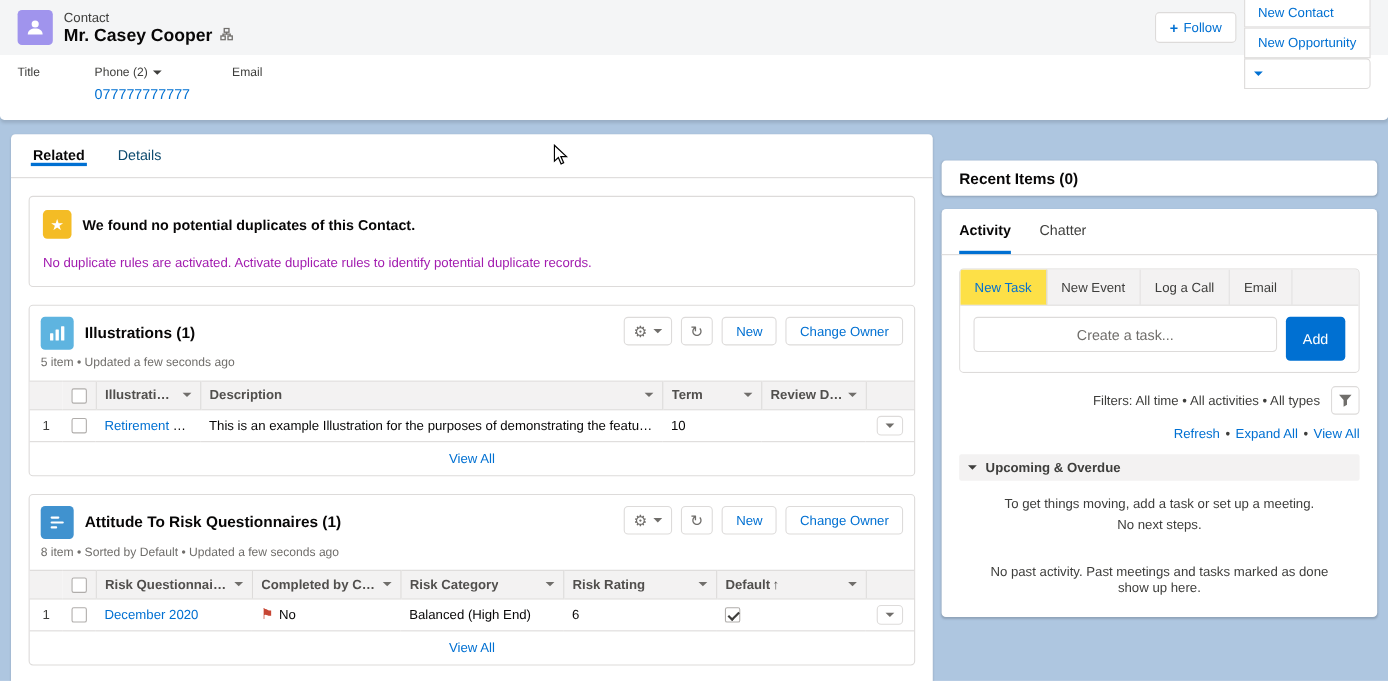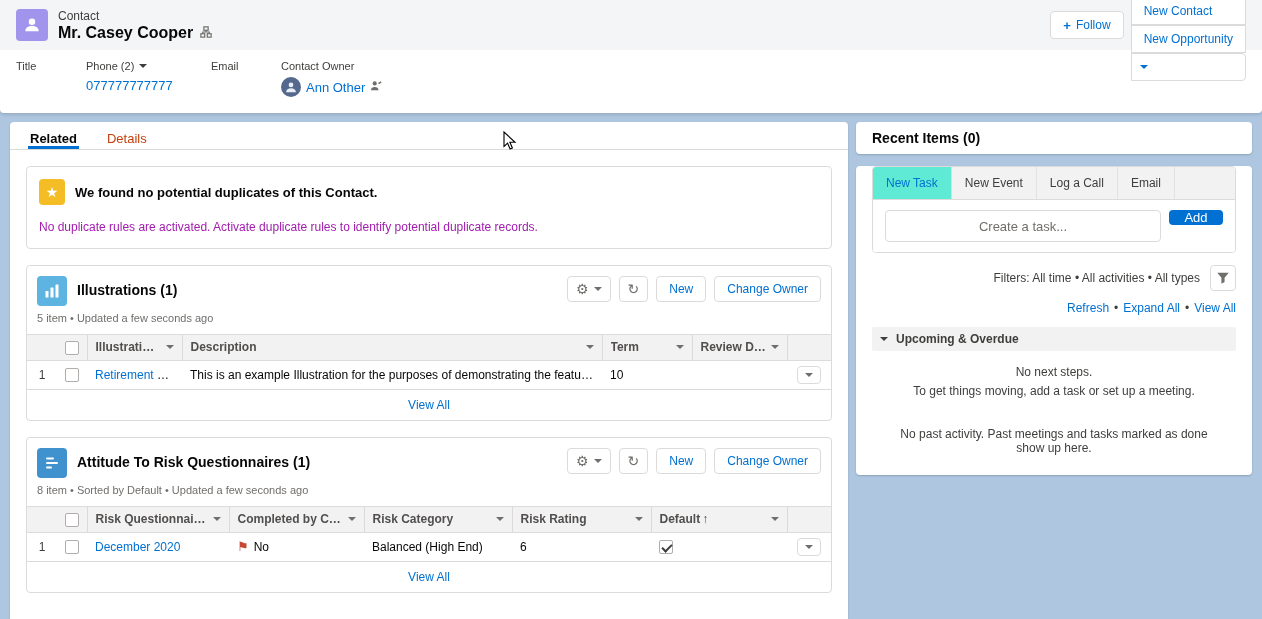--- a/index.html
+++ b/index.html
@@ -51,22 +51,22 @@
   .header-fields { display:flex; padding:10px 16px 16px; }
   .field { padding-right:8px; }
   .f-title { width:70px; } .f-account { width:112px; } .f-phone { width:125px; } .f-email { width:70px; }
   .f-label { font-size:11px; color:#3e3e3c; display:flex; align-items:center; gap:5px; }
   .f-value { font-size:13px; margin-top:5px; min-height:16px; display:flex; align-items:center; gap:5px;text-align:center; }
   .avatar { width:20px; height:20px; border-radius:50%; background:#54698d; display:inline-flex; align-items:center; justify-content:center; overflow:hidden; }
 
   
   .left-col { position:absolute; left:10px; top:122px; width:838px; height:497px;
     background:#fff; border-radius:4px 4px 0 0; box-shadow:0 1px 2px rgba(0,0,0,.18); overflow:hidden; }
-  .record-tabs { display:flex; gap:26px; padding:0 18px; border-bottom:1px solid #dddbda; height:28px; align-items:flex-end; }
-  .tab { font-size:13px; color:#c2410c; display:flex; align-items:center; padding:0 2px; border-bottom:3px solid transparent; cursor:pointer; }
+  .record-tabs { display:flex; gap:26px; padding:0 18px; border-bottom:1px solid #dddbda; height:40px; align-items:center; }
+  .tab { font-size:13px; color:#0c4a6e; display:flex; align-items:center; padding:0 2px; border-bottom:3px solid transparent; cursor:pointer; }
   .tab.active { font-weight:bold; color:#080707; border-bottom-color:#0070d2; }
 
   .panel { margin:16px; border:1px solid #dddbda; border-radius:4px; background:#fff; }
   .dup-panel { padding:12px 12px 14px; }
   .dup-head { display:flex; align-items:center; gap:10px; }
   .dup-icon { width:26px; height:26px; background:#f4bc25; font-size:14px; }
   .dup-title { font-size:13px; font-weight:bold; }
   .dup-body { margin-top:15px; font-size:12px; color:#a21caf; }
 
   .rl-head { display:flex; align-items:flex-start; padding:10px 10px 0 10px; }
@@ -91,36 +91,36 @@
   .cb-col { width:30px; text-align:center; }
   .act-col { width:44px; text-align:center; }
   .row-action { width:24px; height:18px; border:1px solid #dddbda; border-radius:4px; background:#fff;
     display:inline-flex; align-items:center; justify-content:center; cursor:pointer; }
   .flag-glyph { color:#c74634; font-size:13px; margin-right:5px; }
   .sort-arrow { color:#514f4d; font-weight:bold; margin-left:2px; }
   .view-all { text-align:center; padding:8px; font-size:12px; }
 
   
   .right-col { position:absolute; left:856px; top:122px; width:396px; }
-  .card { background:#fff; border-radius:4px; box-shadow:0 1px 2px rgba(0,0,0,.18); }
+  .card { background:#fff; border-radius:4px; box-shadow:0 1px 2px rgba(0,0,0,.18);margin-top:24px; }
   .recent-card { height:32px; display:flex; align-items:center; padding:0 16px; font-size:14px; font-weight:bold; }
   .activity-card { margin-top:12px; padding:0 16px 16px; }
   .act-tabs { display:flex; gap:26px; margin:0 -16px; padding:0 16px; border-bottom:1px solid #dddbda; height:42px; }
   .act-tab { font-size:13px; color:#3e3e3c; display:flex; align-items:center; border-bottom:3px solid transparent; cursor:pointer; }
   .act-tab.active { font-weight:bold; color:#080707; border-bottom-color:#0070d2; }
 
   .composer { border:1px solid #dddbda; border-radius:4px; margin-top:12px; overflow:hidden; }
   .composer-tabs { display:flex; background:#f3f2f2; border-bottom:1px solid #dddbda; }
   .ctab { padding:9px 13px; font-size:12px; color:#3e3e3c; border-right:1px solid #e3e2e1; cursor:pointer; white-space:nowrap; }
-  .ctab.active { background:#5eead4; color:#0070d2; border-right:1px solid #dddbda; }
+  .ctab.active { background:#fde047; color:#0070d2; border-right:1px solid #dddbda; }
   .composer-body { padding:10px 12px; display:flex; gap:8px; background:#fff; }
   .task-input { flex:1; height:32px; border:1px solid #dddbda; border-radius:4px; font-size:13px;
     font-family:inherit; text-align:center; color:#080707; padding:0 8px; }
   .task-input::placeholder { color:#706e6b; }
-  .add-btn { width:54px; height:15px; background:#0070d2; color:#fff; border:none; border-radius:4px;
+  .add-btn { width:54px; height:40px; background:#0070d2; color:#fff; border:none; border-radius:4px;
     font-size:13px; font-family:inherit; cursor:pointer; }
 
   .filters-row { display:flex; justify-content:flex-end; align-items:center; gap:10px; margin-top:12px;
     font-size:12px; color:#3e3e3c; }
   .filter-btn { width:26px; height:26px; border:1px solid #dddbda; border-radius:4px; background:#fff;
     display:inline-flex; align-items:center; justify-content:center; cursor:pointer; }
   .act-links { display:flex; justify-content:flex-end; align-items:center; gap:5px; margin-top:10px; font-size:12px; }
   .dot-sep { color:#3e3e3c; }
 
   .section-bar { margin-top:12px; background:#f3f2f2; border-radius:2px; height:24px; padding:0 8px;
@@ -179,39 +179,20 @@
       <div class="f-label">
         <span>Phone (2)</span>
         <span class="chev dark"></span>
       </div>
       <a class="f-value link">077777777777</a>
     </div>
     <div class="field f-email">
       <div class="f-label">Email</div>
       <div class="f-value"></div>
     </div>
-    <div class="field f-owner">
-      <div class="f-label">Contact Owner</div>
-      <div class="f-value">
-        <span class="avatar">
-          <svg width="14" height="14" viewBox="0 0 20 20" fill="#e8eef5">
-              <circle cx="10" cy="7" r="3.4"></circle>
-              <path d="M3 17.5c0-3.8 3.2-5.6 7-5.6s7 1.8 7 5.6z"></path>
-            </svg>
-        </span>
-        <a class="link">Ann Other</a>
-        <span>
-          <svg width="12" height="12" viewBox="0 0 14 14" fill="#706e6b">
-              <circle cx="5.5" cy="4" r="2.4"></circle>
-              <path d="M1 12c0-2.6 2-3.9 4.5-3.9S10 9.4 10 12z"></path>
-              <path d="M9.5 3.5l3-2 1 1.4-3 2z"></path>
-            </svg>
-        </span>
-      </div>
-    </div>
   </div>
 </header>
 
 <section class="left-col">
   <nav class="record-tabs">
     <div class="tab active">
         <span>Related</span>
       </div>
     <div class="tab">
         <span>Details</span>
@@ -399,20 +380,28 @@
   </div>
 
 </section>
 
 <aside class="right-col">
   <div class="card recent-card">
     <span>Recent Items (0)</span>
   </div>
 
   <div class="card activity-card">
+    <nav class="act-tabs">
+      <div class="act-tab active">
+          <span>Activity</span>
+        </div>
+      <div class="act-tab">
+          <span>Chatter</span>
+        </div>
+    </nav>
 
     <div class="composer">
       <div class="composer-tabs">
         <div class="ctab active">New Task</div>
         <div class="ctab">New Event</div>
         <div class="ctab">Log a Call</div>
         <div class="ctab">Email</div>
       </div>
       <div class="composer-body">
         <input class="task-input" type="text" placeholder="Create a task..." style="">
@@ -436,22 +425,22 @@
       <span class="dot-sep">•</span>
       <a class="link">View All</a>
     </div>
 
     <div class="section-bar">
       <span class="chev dark"></span>
       <span>Upcoming &amp; Overdue</span>
     </div>
 
     <div class="empty-upcoming">
+      <div>To get things moving, add a task or set up a meeting.</div>
       <div>No next steps.</div>
-      <div>To get things moving, add a task or set up a meeting.</div>
     </div>
 
     <div class="empty-past">No past activity. Past meetings and tasks marked as done show up here.</div>
   </div>
 </aside>
 
 <svg class="mouse-cursor" width="14" height="20" viewBox="0 0 14 20">
   <polygon points="1,1 1,15.5 4.6,12.2 7.1,18 9.4,17 6.9,11.3 12,11.3" fill="#fff" stroke="#000" stroke-width="1.1"></polygon>
 </svg>
 

